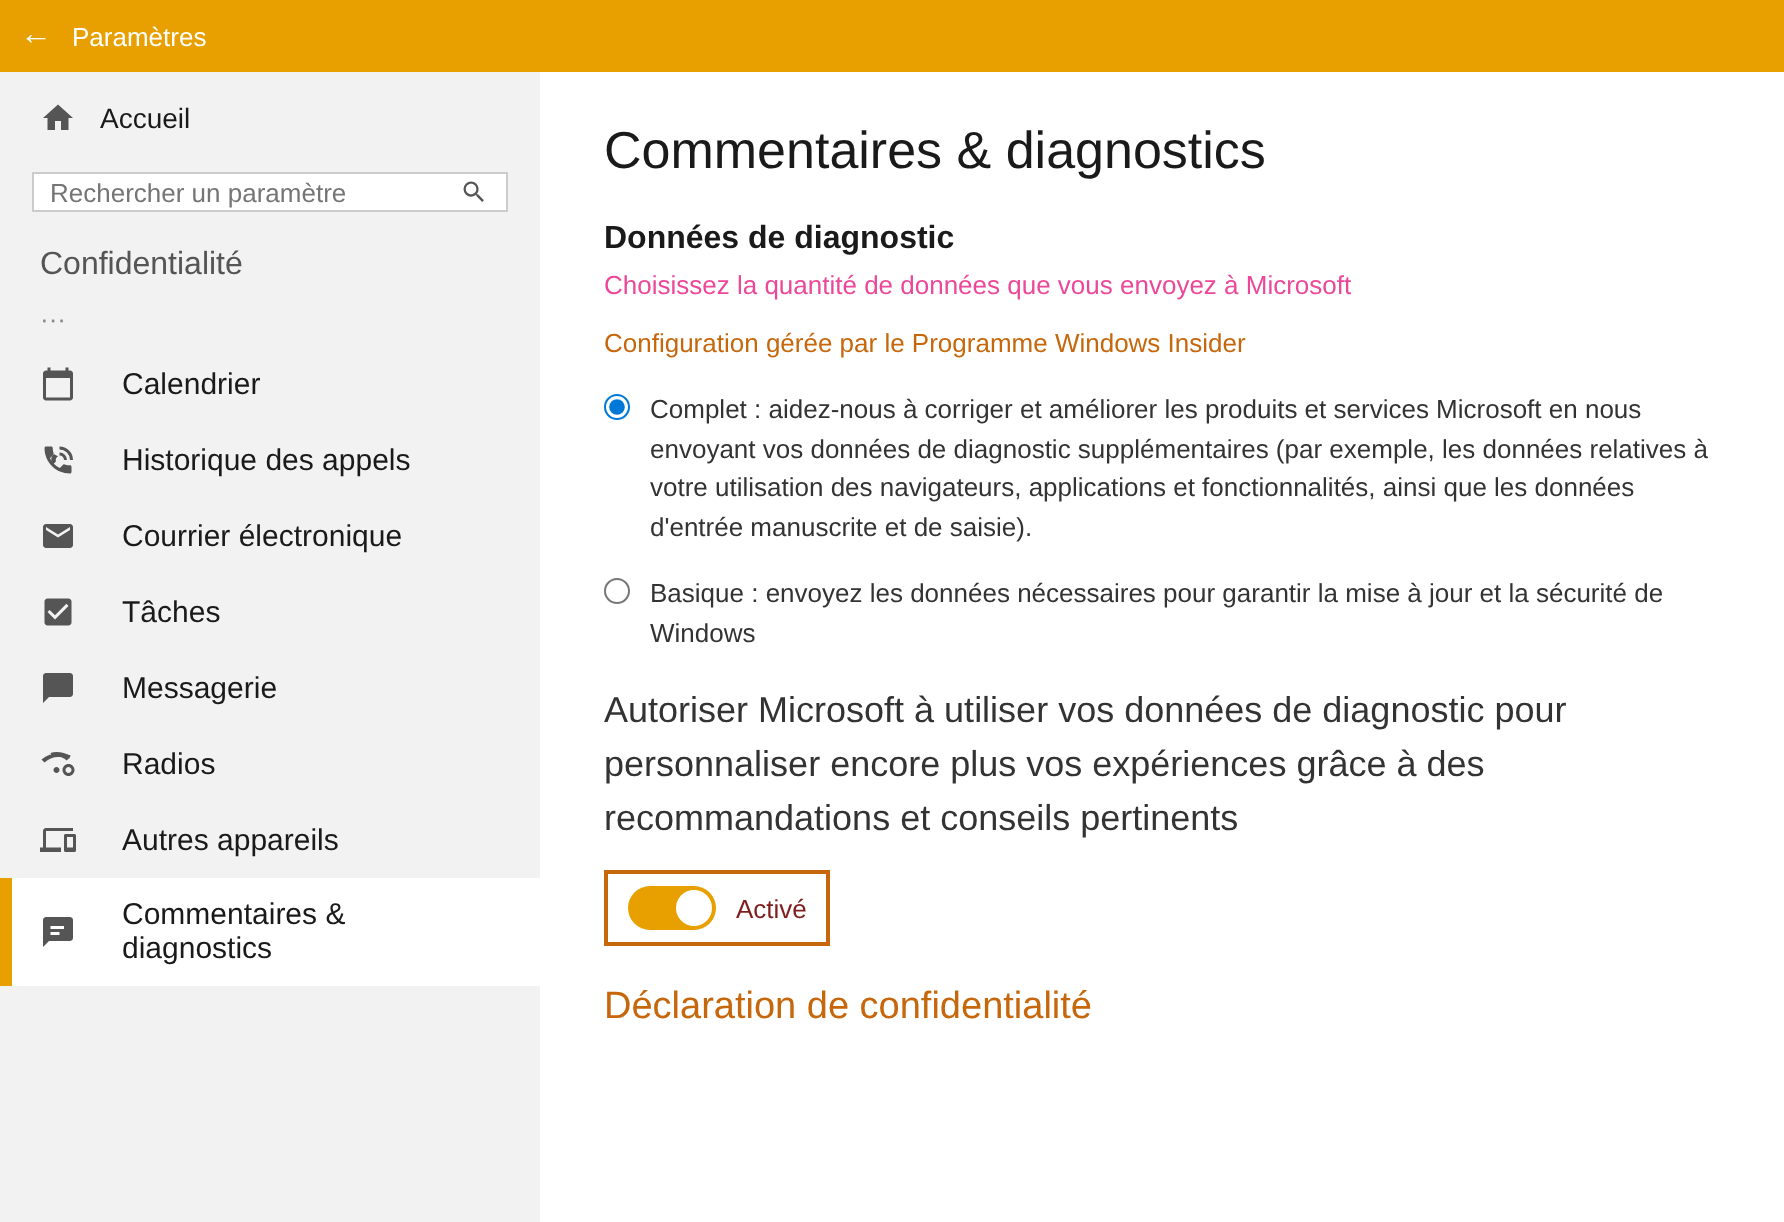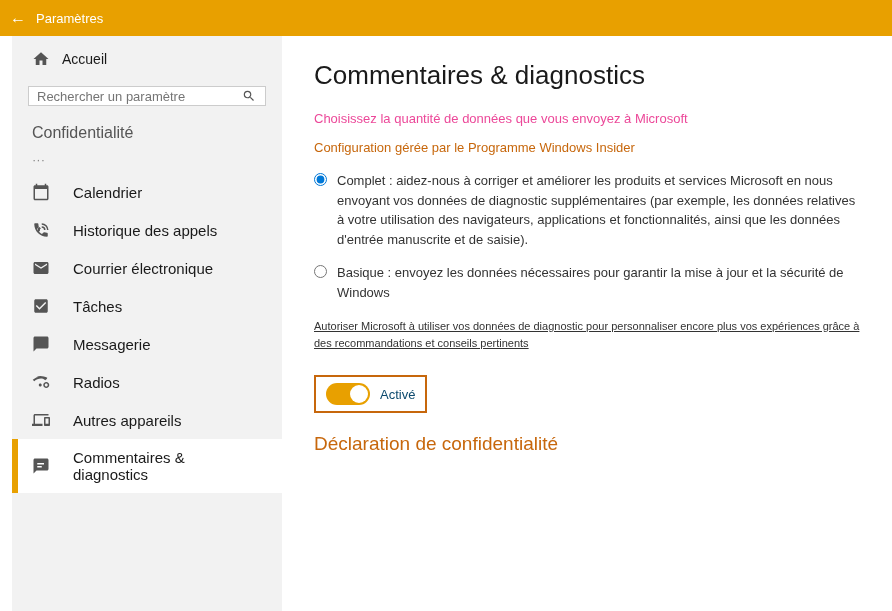--- a/index.html
+++ b/index.html
@@ -33,21 +33,20 @@
     .title-bar-title {
       color: white;
       font-size: 13px;
     }
 
     
     .main-layout {
       display: flex;
       flex: 1;
       overflow: hidden;
-      padding-left: 12px;
     }
 
     
     .sidebar {
       width: 270px;
       background: #f2f2f2;
       display: flex;
       flex-direction: column;
       flex-shrink: 0;
       overflow-y: auto;
@@ -178,25 +177,24 @@
       font-size: 13px;
       color: #333;
       line-height: 1.5;
     }
 
     .toggle-section {
       margin-top: 16px;
     }
 
     .toggle-description {
-      font-size: 11px;
+      font-size: 18px;
       color: #333;
       line-height: 1.5;
-      margin-bottom: 24px;
-      text-decoration: underline;
+      margin-bottom: 12px;
     }
 
     .toggle-row {
       display: flex;
       align-items: center;
       gap: 10px;
       margin-bottom: 16px;
       border: 2px solid #c7670c;
       display: inline-flex;
       padding: 6px 10px;
@@ -218,21 +216,21 @@
       width: 18px;
       height: 18px;
       background: white;
       border-radius: 50%;
       top: 2px;
       right: 2px;
       transition: left 0.2s;
     }
     .toggle-label {
       font-size: 13px;
-      color: #0c4a6e;
+      color: #7f1d1d;
     }
 
     .privacy-link {
       color: #c7670c;
       font-size: 19px;
       text-decoration: none;
       cursor: pointer;
       display: block;
       margin-top: 4px;
     }
@@ -331,20 +329,21 @@
       </svg>
       <span>Commentaires &amp; diagnostics</span>
     </div>
 
   </div>
 
   <div class="content">
 
     <h1 class="page-title">Commentaires &amp; diagnostics</h1>
 
+    <div class="section-title">Données de diagnostic</div>
     <div class="section-subtitle">Choisissez la quantité de données que vous envoyez à Microsoft</div>
 
     <div class="config-managed">Configuration gérée par le Programme Windows Insider</div>
 
     <div class="radio-option">
       <input type="radio" name="diagnostic" id="complet" checked="" style="">
       <label for="complet">Complet : aidez-nous à corriger et améliorer les produits et services Microsoft en nous envoyant vos données de diagnostic supplémentaires (par exemple, les données relatives à votre utilisation des navigateurs, applications et fonctionnalités, ainsi que les données d'entrée manuscrite et de saisie).</label>
     </div>
 
     <div class="radio-option">

